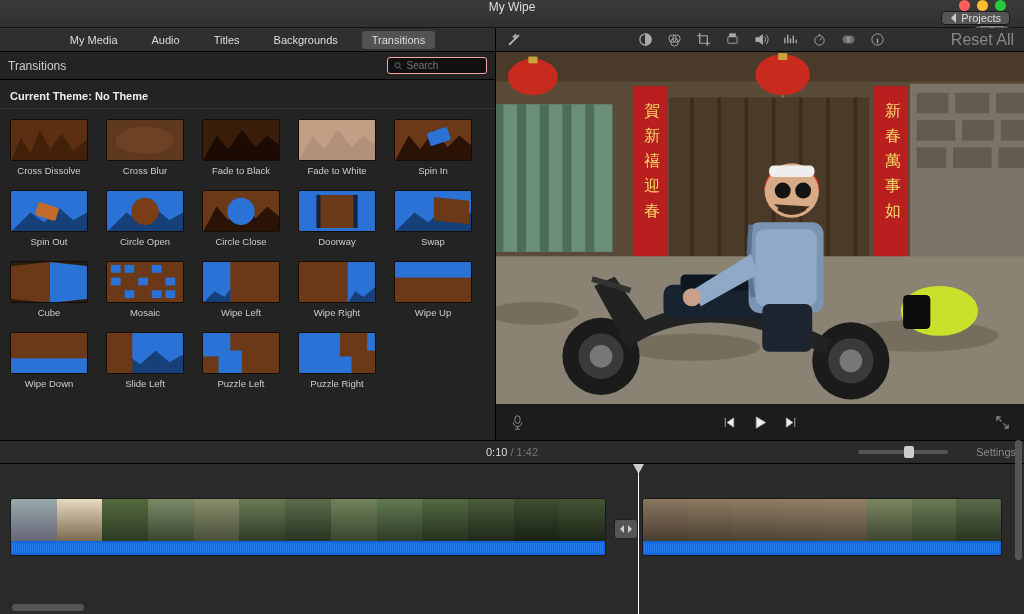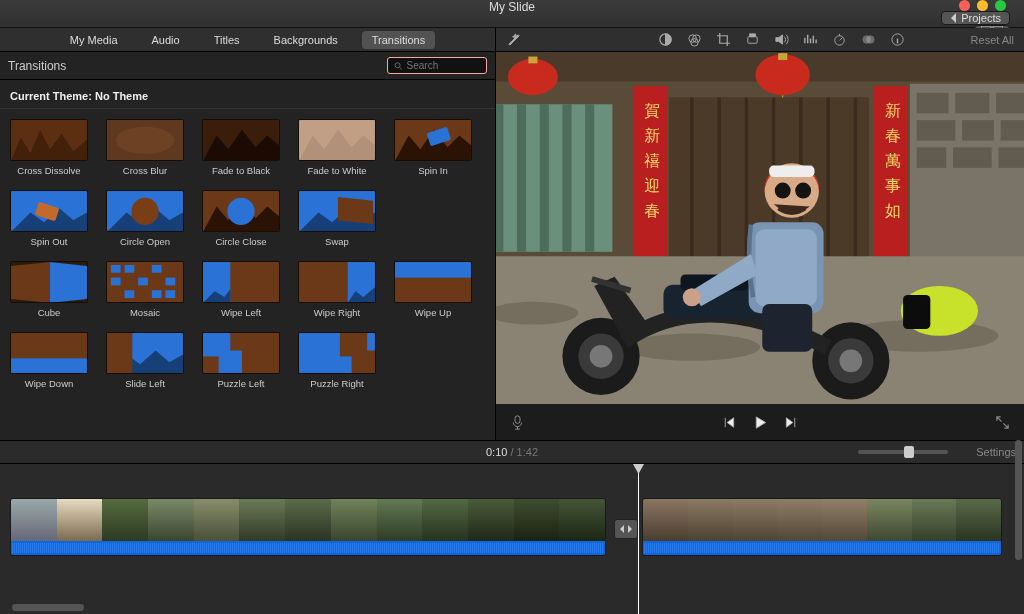--- a/index.html
+++ b/index.html
@@ -42,21 +42,21 @@
 .tgrid { flex: 1; overflow-y: auto; padding: 10px 4px 10px 10px; }
 .trow { display: flex; gap: 18px; margin-bottom: 14px; }
 .titem { width: 78px; display: flex; flex-direction: column; align-items: center; gap: 4px; }
 .thumb { width: 78px; height: 42px; border-radius: 2px; background: #2a1b0f; position: relative; overflow: hidden; border: 1px solid rgba(0,0,0,.5); }
 .thumb svg { position: absolute; inset: 0; }
 .tname { font-size: 9.5px; color: #ccc; text-align: left; white-space: nowrap; }
 
 
 .rtoolbar { height: 24px; display: flex; align-items: center; padding: 0 10px; background: #2f2f2f; border-bottom: 1px solid #000; gap: 14px; }
 .rtoolbar .wand { margin-right: auto; }
-.rtoolbar .reset { font-size: 11px; color: #888; margin-left: 8px; padding-left: 44px; }
+.rtoolbar .reset { font-size: 16px; color: #888; margin-left: 8px; padding-left: 44px; }
 .ticon { width: 15px; height: 15px; display: inline-flex; align-items: center; justify-content: center; }
 .ticon svg { width: 15px; height: 15px; fill: #aaa; stroke: #aaa; }
 
 
 .viewer { flex: 1; display: flex; align-items: center; justify-content: center; padding: 0; background: #181818; position: relative; }
 .video-preview { width: 100%; height: 100%; }
 
 
 .playbar { height: 36px; display: flex; align-items: center; padding: 0 14px; background: #1c1c1c; gap: 12px; }
 .playbar .center { position: absolute; left: 50%; transform: translateX(-50%); display: flex; align-items: center; gap: 16px; }
@@ -110,21 +110,21 @@
           <rect x="0" y="0" width="10" height="12" rx="1" fill="none" stroke="#bbb"></rect>
           <rect x="12" y="0" width="10" height="12" rx="1" fill="none" stroke="#bbb"></rect>
           <line x1="4" y1="3" x2="4" y2="9" stroke="#bbb"></line>
         </svg>
     </div>
     <div class="tb-btn" style="padding:0 6px">
       <svg width="12" height="12" viewBox="0 0 12 12">
           <path d="M6 1v7M3 5l3 3 3-3M1 11h10" stroke="#bbb" fill="none" stroke-width="1.3"></path>
         </svg>
     </div>
-    <div class="tb-title">My Slide</div>
+    <div class="tb-title">My Wipe</div>
     <div class="tb-btn tb-share" style="padding:0 6px">
       <svg width="12" height="13" viewBox="0 0 12 13">
           <path d="M6 1v7M3 3l3-2 3 2M1 7v5h10V7" stroke="#bbb" fill="none" stroke-width="1.2"></path>
         </svg>
     </div>
   </div>
 
   <div class="upper">
 
     <div class="left-pane">
@@ -225,20 +225,31 @@
             </div>
           <div class="titem">
               <div class="thumb">
                 <svg viewBox="0 0 78 42">
                   <rect width="78" height="42" fill="#6b3917"></rect>
                   <path d="M0 42 14 16 26 30 40 10 54 28 66 16 78 26 78 42z" fill="#2a1204"></path>
                   <circle cx="39" cy="21" r="14" fill="#2a72d6"></circle>
                 </svg>
               </div>
               <span class="tname">Circle Close</span>
+            </div>
+          <div class="titem">
+              <div class="thumb">
+                <svg viewBox="0 0 78 42">
+                  <rect width="78" height="42" fill="#2a72d6"></rect>
+                  <rect x="18" y="4" width="42" height="34" fill="#6b3917"></rect>
+                  <rect x="18" y="4" width="4" height="34" fill="#0c2547"></rect>
+                  <rect x="56" y="4" width="4" height="34" fill="#0c2547"></rect>
+                </svg>
+              </div>
+              <span class="tname">Doorway</span>
             </div>
           <div class="titem">
               <div class="thumb">
                 <svg viewBox="0 0 78 42">
                   <rect width="78" height="42" fill="#2a72d6"></rect>
                   <path d="M0 42 20 22 34 32 50 18 64 30 78 22 78 42z" fill="#173f78"></path>
                   <rect x="40" y="2" width="36" height="24" fill="#6b3917" transform="skewY(6)"></rect>
                 </svg>
               </div>
               <span class="tname">Swap</span>

